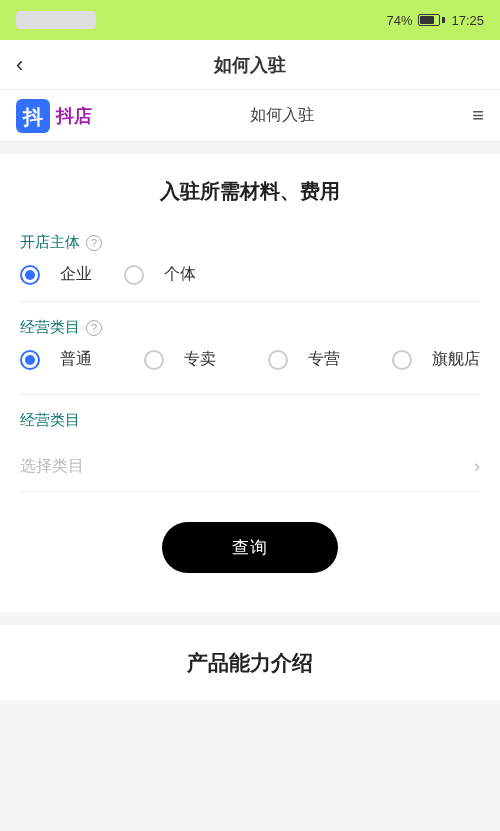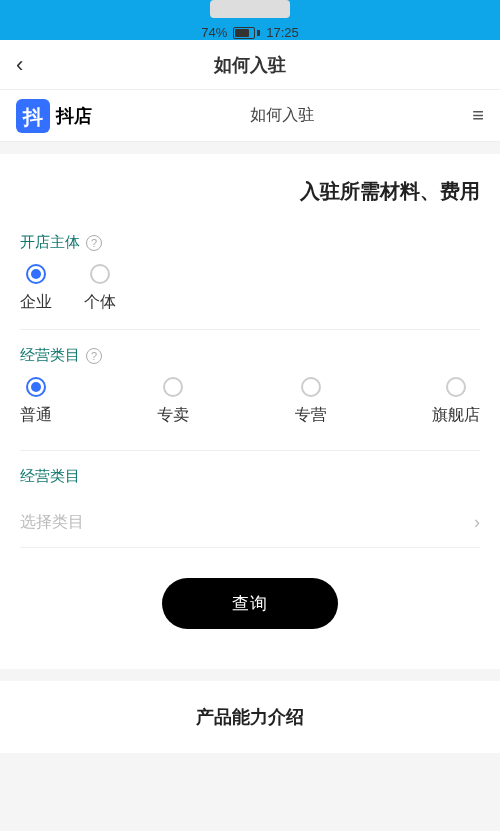--- a/index.html
+++ b/index.html
@@ -8,27 +8,26 @@
       width: 500px;
       height: 831px;
       background: #f5f5f5;
       font-family: -apple-system, 'PingFang SC', 'Helvetica Neue', sans-serif;
       overflow: hidden;
       position: relative;
     }
 
     
     .status-bar {
-      background: #0ea5e9;
+      background: #bef264;
       height: 40px;
       display: flex;
       align-items: center;
       justify-content: space-between;
-      padding: 0 16px;
-      flex-direction: column;
+      padding: 8px 16px;
     }
     .status-bar-left {
       width: 80px;
       height: 18px;
       background: #ddd;
       border-radius: 4px;
     }
     .status-bar-right {
       display: flex;
       align-items: center;
@@ -104,21 +103,21 @@
       align-items: center;
       gap: 6px;
     }
     .logo-icon {
       width: 34px;
       height: 34px;
     }
     .brand-name {
       font-size: 18px;
       font-weight: 600;
-      color: #000000;
+      color: #a21caf;
     }
     .brand-subtitle {
       font-size: 16px;
       color: #444;
     }
     .menu-icon {
       font-size: 20px;
       color: #555;
       cursor: pointer;
     }
@@ -126,21 +125,21 @@
     
     .main-card {
       background: #fff;
       margin: 0 0;
       padding: 24px 20px 30px;
     }
     .section-title {
       font-size: 20px;
       font-weight: 700;
       color: #222;
-      text-align: right;
+      text-align: center;
       margin-bottom: 28px;
     }
 
     
     .form-section {
       margin-bottom: 4px;
     }
     .form-label-row {
       display: flex;
       align-items: center;
@@ -167,23 +166,22 @@
     
     .radio-group {
       display: flex;
       align-items: center;
       gap: 32px;
       margin-bottom: 16px;
     }
     .radio-option {
       display: flex;
       align-items: center;
-      gap: 8px;
-      cursor: pointer;
-      flex-direction: column;
+      gap: 20px;
+      cursor: pointer;
     }
     .radio-circle {
       width: 20px;
       height: 20px;
       border-radius: 50%;
       border: 2px solid #ccc;
       display: flex;
       align-items: center;
       justify-content: center;
     }
@@ -253,21 +251,21 @@
       letter-spacing: 1px;
     }
 
     
     .bottom-section {
       background: #fff;
       margin-top: 12px;
       padding: 24px 20px;
     }
     .product-title {
-      font-size: 18px;
+      font-size: 21px;
       font-weight: 700;
       color: #222;
       text-align: center;
       font-family: Liberation Mono, monospace;
     }
   </style>
 </head>
 <body>
 
 <div class="status-bar">

